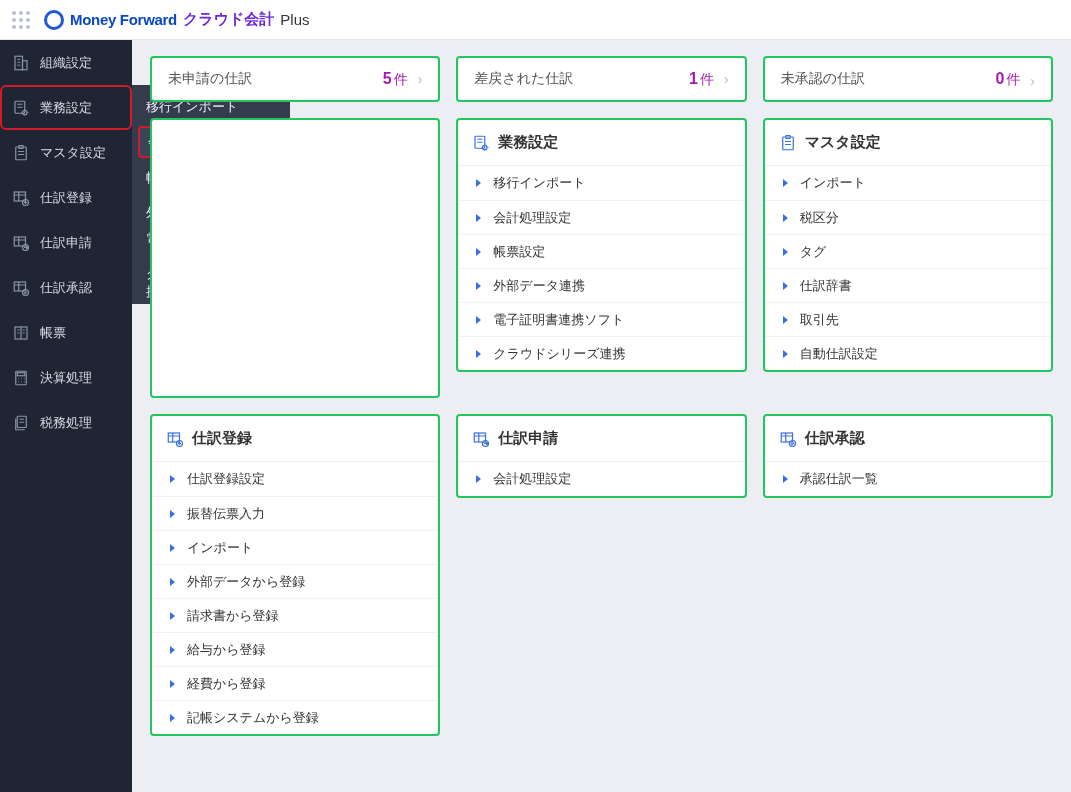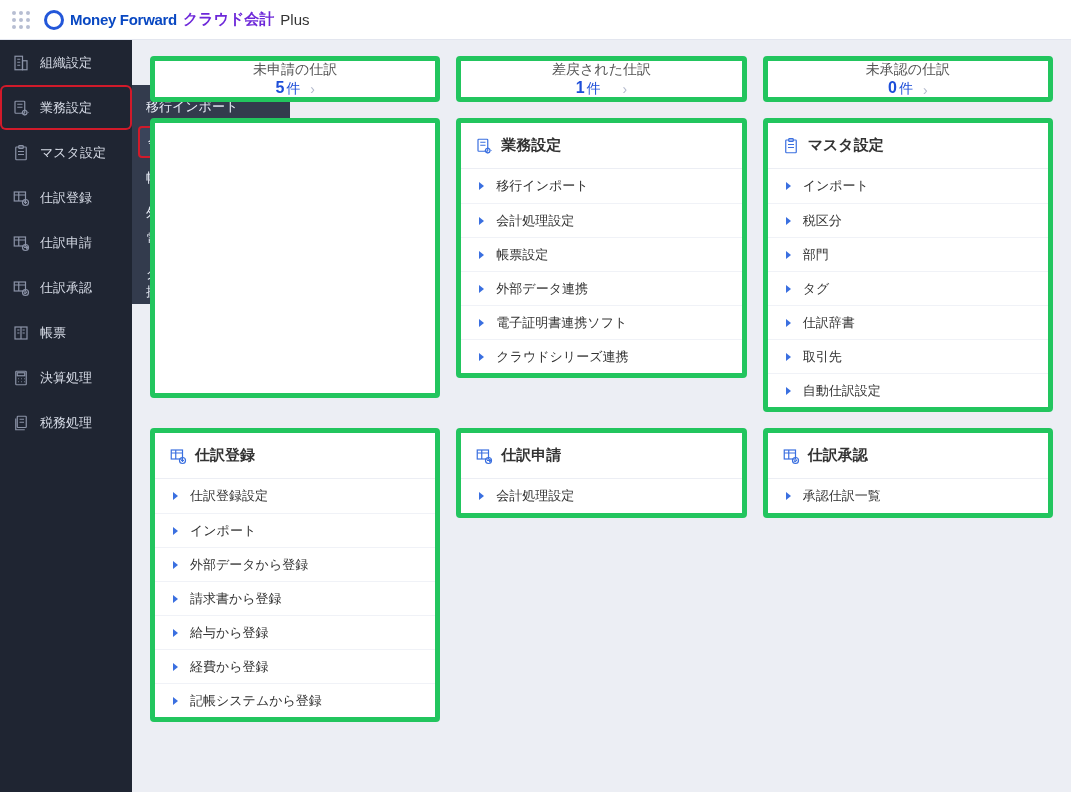--- a/index.html
+++ b/index.html
@@ -22,23 +22,23 @@
 .side-item.active-ring { box-shadow: inset 0 0 0 2px #d11a2a; border-radius:6px; }
 
 
 .flyout { position:absolute; left:132px; top:40px; width:158px; background:#333b4d; color:#e9edf7; font-size:13px; padding:4px 0; }
 .fly-item { height:35px; display:flex; align-items:center; padding:0 14px; cursor:pointer; }
 .fly-item.hot { position:relative; border:2px solid #d11a2a; border-radius:4px; margin:2px 6px; padding:0 8px; height:32px; background:#3a445a; }
 
 
 .main { position:absolute; left:132px; right:0; top:40px; bottom:0; padding:16px 18px; overflow:auto; }
 .row { display:flex; gap:16px; margin-bottom:16px; }
-.card, .stat, .section { background:#fff; border:5px solid #22c55e; border-radius:4px;flex-direction:column; }
+.card, .stat, .section { background:#fff; border:2px solid #22c55e; border-radius:4px; }
 .stat { flex:1; height:46px; display:flex; align-items:center; padding:0 16px; justify-content:space-between; font-size:14px; color:#555; cursor:pointer; }
-.stat .count { color:#1d4ed8; font-size:14px; }
+.stat .count { color:#a21caf; font-size:14px; }
 .stat .count b { font-size:16px; font-weight:600; margin-right:2px; }
 .stat .chev { color:#b3b9cc; margin-left:10px; }
 
 .section { flex:1; }
 .sec-head { display:flex; align-items:center; gap:8px; height:46px; padding:0 14px; font-size:15px; font-weight:600; color:#333; border-bottom:1px solid #eceef4; }
 .sec-head .hicon { width:18px; height:18px; color:#3a6fe0; flex:none; }
 .sec-list { }
 .sec-item { display:flex; align-items:center; height:34px; padding:0 18px; font-size:13px; color:#333; border-top:1px solid #f0f2f7; cursor:pointer; }
 .sec-item:first-child { border-top:none; }
 .sec-item .tri { width:0; height:0; border-left:5px solid #3a6fe0; border-top:4px solid transparent; border-bottom:4px solid transparent; margin-right:12px; }
@@ -190,21 +190,21 @@
   <div class="row" id="stats-row">
       <div class="stat">
         <span>未申請の仕訳</span>
         <span style="display:flex;align-items:center;">
           <span class="count"><b>5</b><span>件</span></span>
           <span class="chev">›</span>
         </span>
       </div>
       <div class="stat">
         <span>差戻された仕訳</span>
-        <span style="display:flex;align-items:center;gap:12px;">
+        <span style="display:flex;align-items:center;">
           <span class="count"><b>1</b><span>件</span></span>
           <span class="chev">›</span>
         </span>
       </div>
       <div class="stat">
         <span>未承認の仕訳</span>
         <span style="display:flex;align-items:flex-end;">
           <span class="count"><b>0</b><span>件</span></span>
           <span class="chev">›</span>
         </span>
@@ -266,24 +266,20 @@
           <div class="sec-item">
             <span class="tri"></span>
             <span>インポート</span>
           </div>
           <div class="sec-item">
             <span class="tri"></span>
             <span>税区分</span>
           </div>
           <div class="sec-item">
             <span class="tri"></span>
-            <span>部門</span>
-          </div>
-          <div class="sec-item">
-            <span class="tri"></span>
             <span>タグ</span>
           </div>
           <div class="sec-item">
             <span class="tri"></span>
             <span>仕訳辞書</span>
           </div>
           <div class="sec-item">
             <span class="tri"></span>
             <span>取引先</span>
           </div>
@@ -307,20 +303,24 @@
           </span>
           <span>仕訳登録</span>
         </div>
         <div class="sec-list">
           <div class="sec-item">
             <span class="tri"></span>
             <span>仕訳登録設定</span>
           </div>
           <div class="sec-item">
             <span class="tri"></span>
+            <span>振替伝票入力</span>
+          </div>
+          <div class="sec-item">
+            <span class="tri"></span>
             <span>インポート</span>
           </div>
           <div class="sec-item">
             <span class="tri"></span>
             <span>外部データから登録</span>
           </div>
           <div class="sec-item">
             <span class="tri"></span>
             <span>請求書から登録</span>
           </div>

